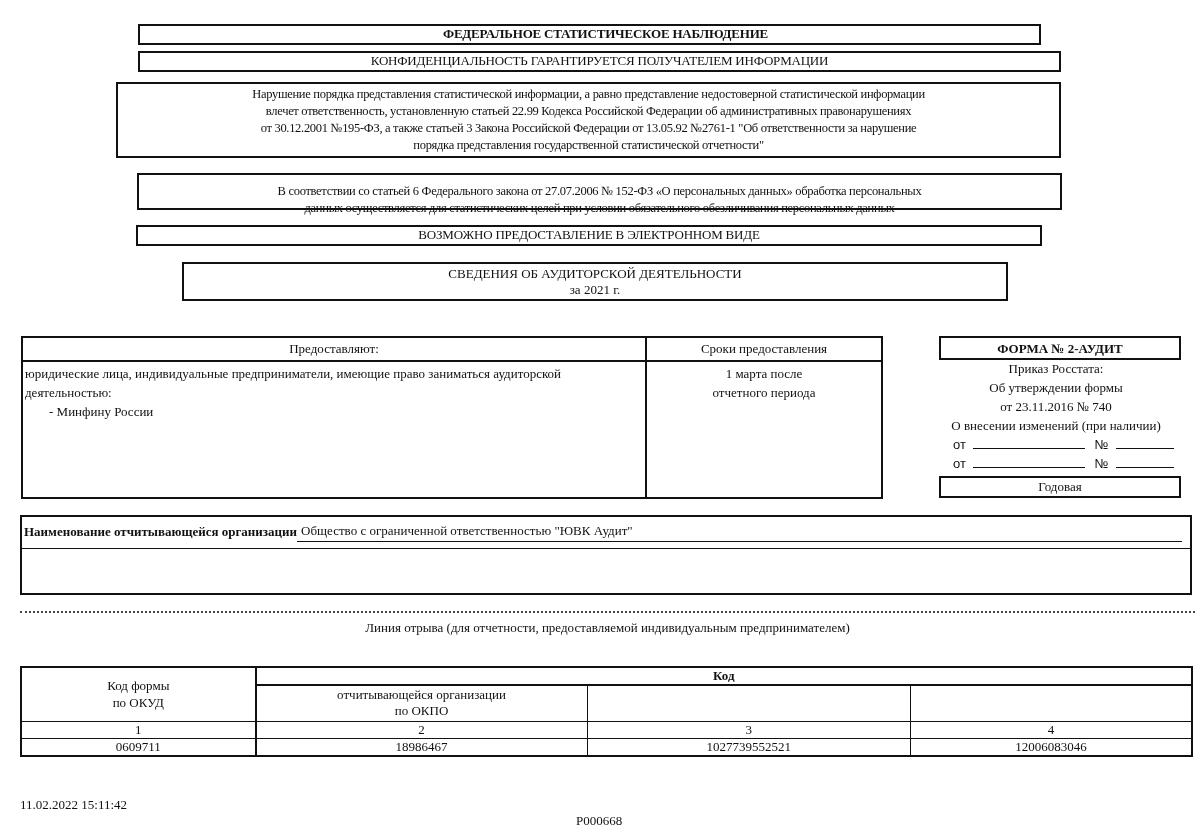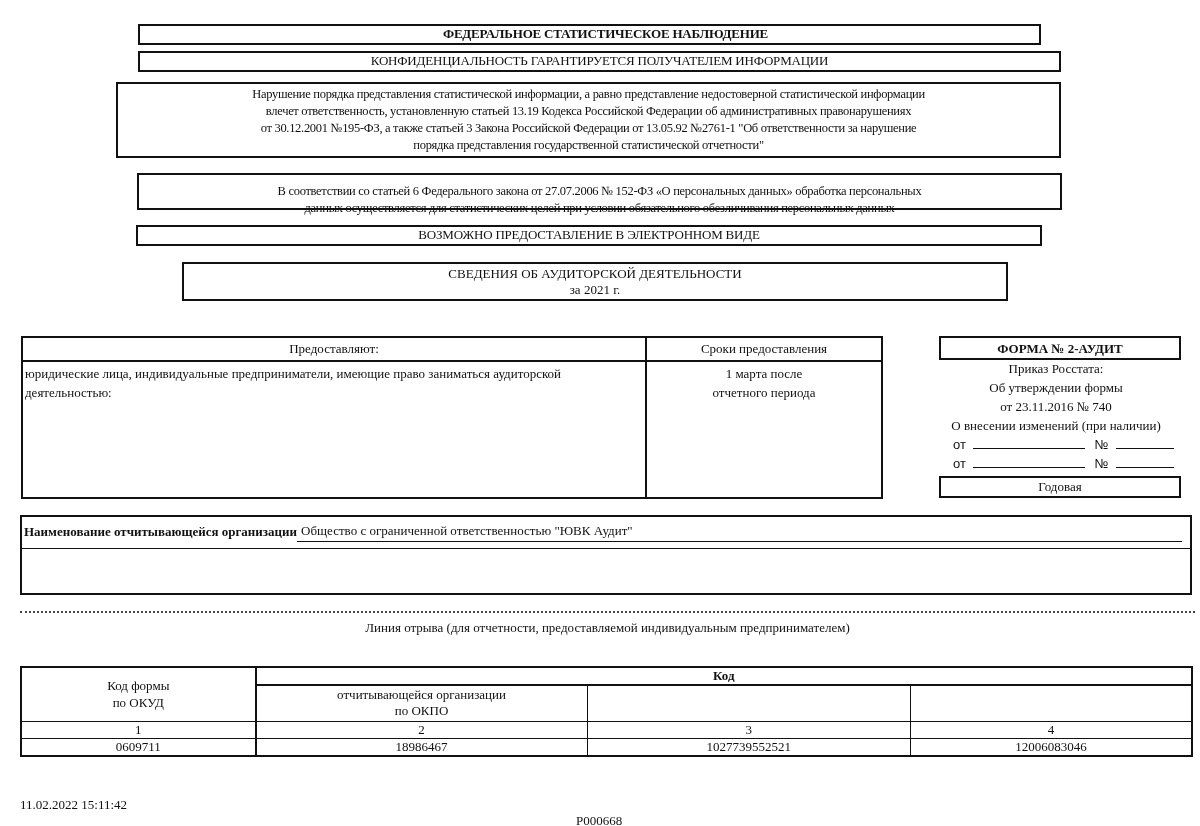--- a/index.html
+++ b/index.html
@@ -50,21 +50,21 @@
 
 <div class="abs box hdr" style="left:138px; top:24px; width:903px; height:21px;padding-left:32px;">
   <span>ФЕДЕРАЛЬНОЕ СТАТИСТИЧЕСКОЕ НАБЛЮДЕНИЕ</span>
 </div>
 <div class="abs box hdr" style="left:138px; top:51px; width:923px; height:21px; font-weight:normal;">
   <span>КОНФИДЕНЦИАЛЬНОСТЬ ГАРАНТИРУЕТСЯ ПОЛУЧАТЕЛЕМ ИНФОРМАЦИИ</span>
 </div>
 
 <div class="abs box notice" style="left:116px; top:82px; width:945px; height:76px; font-weight:normal;">
   <div>Нарушение порядка представления статистической информации, а равно представление недостоверной статистической информации</div>
-  <div>влечет ответственность, установленную статьей 13.19 Кодекса Российской Федерации об административных правонарушениях</div>
+  <div>влечет ответственность, установленную статьей 22.99 Кодекса Российской Федерации об административных правонарушениях</div>
   <div>от 30.12.2001 №195-ФЗ, а также статьей 3 Закона Российской Федерации от 13.05.92 №2761-1 "Об ответственности за нарушение</div>
   <div>порядка представления государственной статистической отчетности"</div>
 </div>
 
 <div class="abs box notice" style="left:137px; top:173px; width:925px; height:37px; font-weight:normal; padding-top:8px;">
   <div>В соответствии со статьей 6 Федерального закона от 27.07.2006 № 152-ФЗ «О персональных данных» обработка персональных</div>
   <div>данных осуществляется для статистических целей при условии обязательного обезличивания персональных данных</div>
 </div>
 
 <div class="abs box hdr" style="left:136px; top:225px; width:906px; height:21px; font-weight:normal;">
@@ -75,20 +75,21 @@
   <div>СВЕДЕНИЯ ОБ АУДИТОРСКОЙ ДЕЯТЕЛЬНОСТИ</div>
   <div>за 2021 г.</div>
 </div>
 
 <div class="abs box" style="left:21px; top:336px; width:862px; height:163px;">
   <div class="abs" style="left:0; top:0; width:624px; height:159px; border-right:2px solid #111;">
     <div class="who-head">Предоставляют:</div>
     <div class="who-body">
       <div>юридические лица, индивидуальные предприниматели, имеющие право заниматься аудиторской</div>
       <div>деятельностью:</div>
+      <div class="indent">- Минфину России</div>
     </div>
   </div>
   <div class="abs" style="left:624px; top:0; width:234px; height:159px;">
     <div class="who-head">Сроки предоставления</div>
     <div class="deadline-body">
       <div>1 марта после</div>
       <div>отчетного периода</div>
     </div>
   </div>
 </div>

